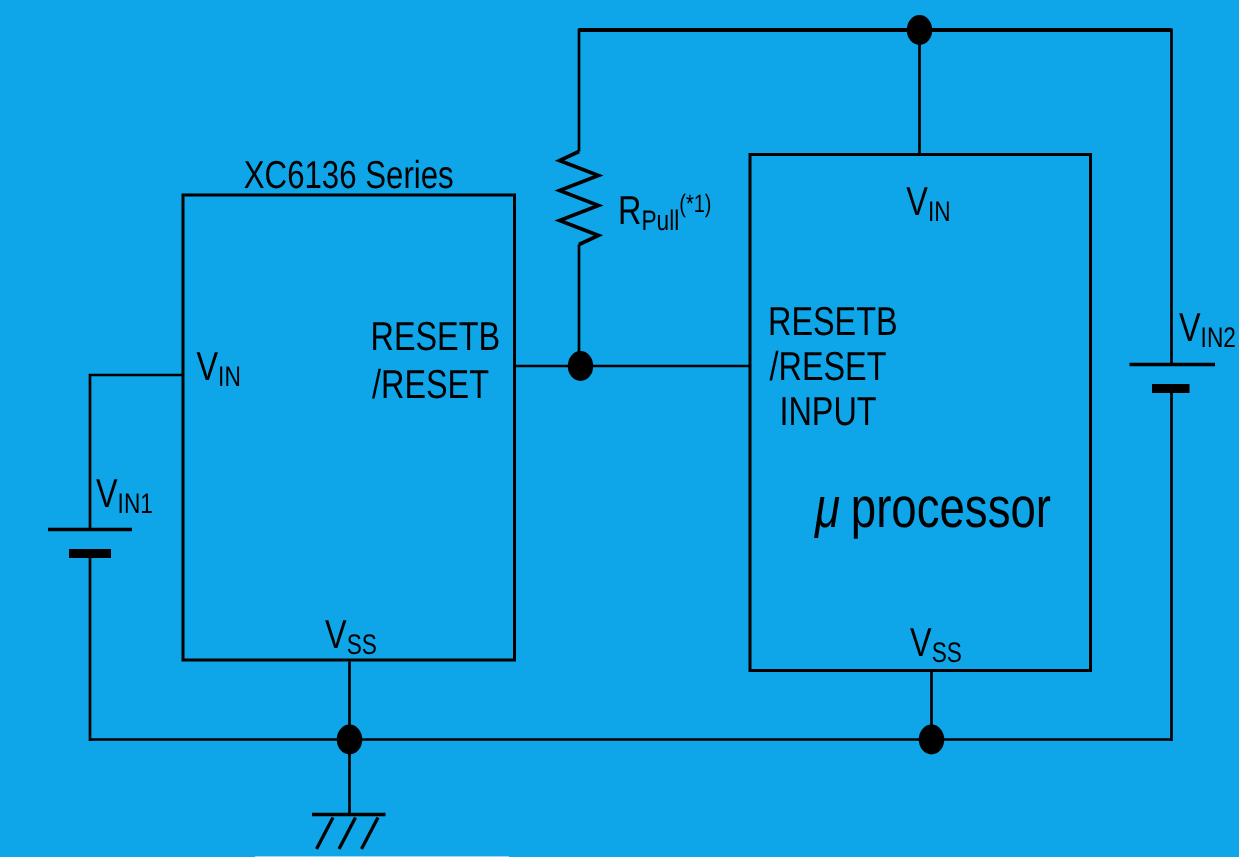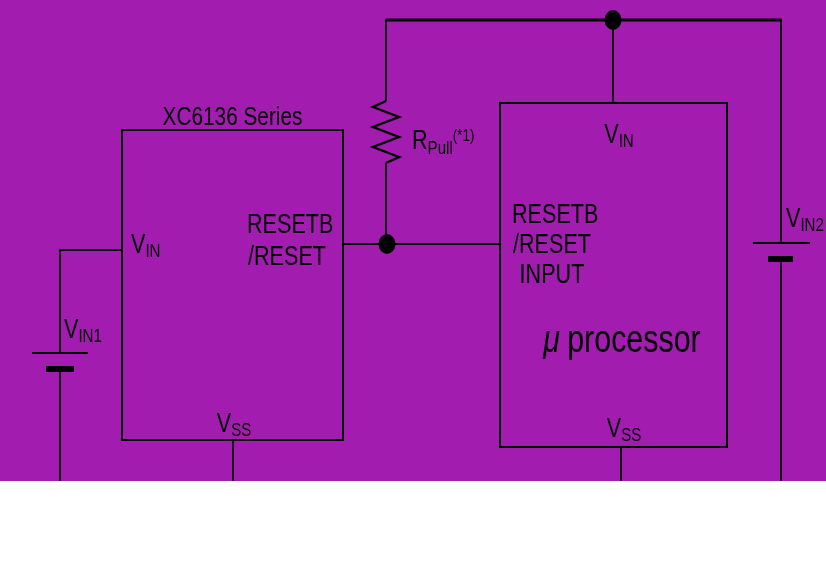--- a/index.html
+++ b/index.html
@@ -2,22 +2,22 @@
 <html><head>
 <meta charset="utf-8">
 <style>
   * { margin: 0; padding: 0; box-sizing: border-box; }
   html, body { background: #ffffff; }
   body { font-family: "Liberation Sans", sans-serif; }
 
   .canvas {
     position: relative;
     width: 826px;
-    height: 481px;
-    background: #a21caf;
+    height: 571px;
+    background: #0ea5e9;
     overflow: hidden;
   }
   .canvas > svg { position: absolute; left: 0; top: 0; }
 
   .lbl {
     position: absolute;
     color: #000;
     font-size: 27px;
     line-height: 30px;
     white-space: nowrap;

